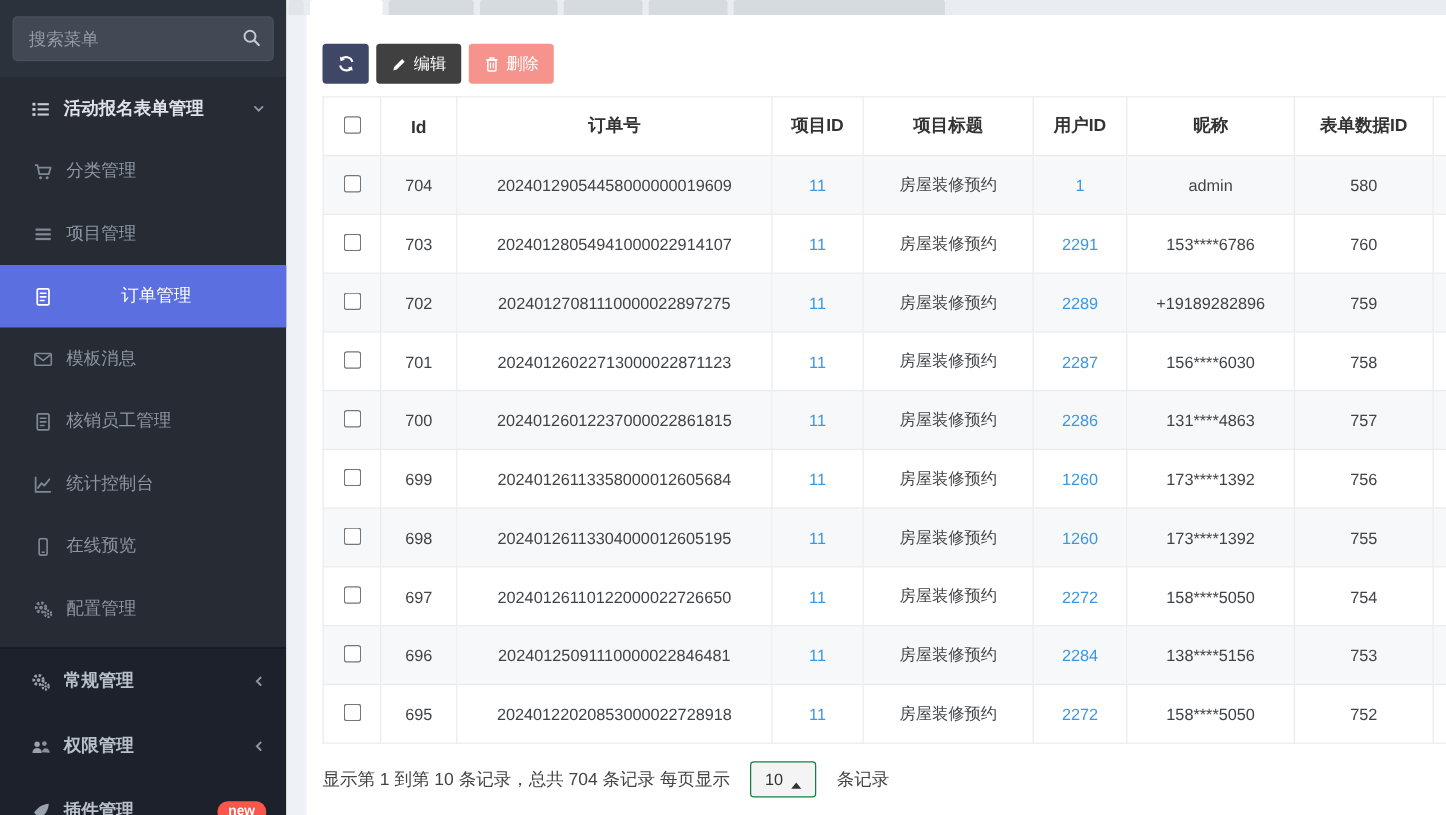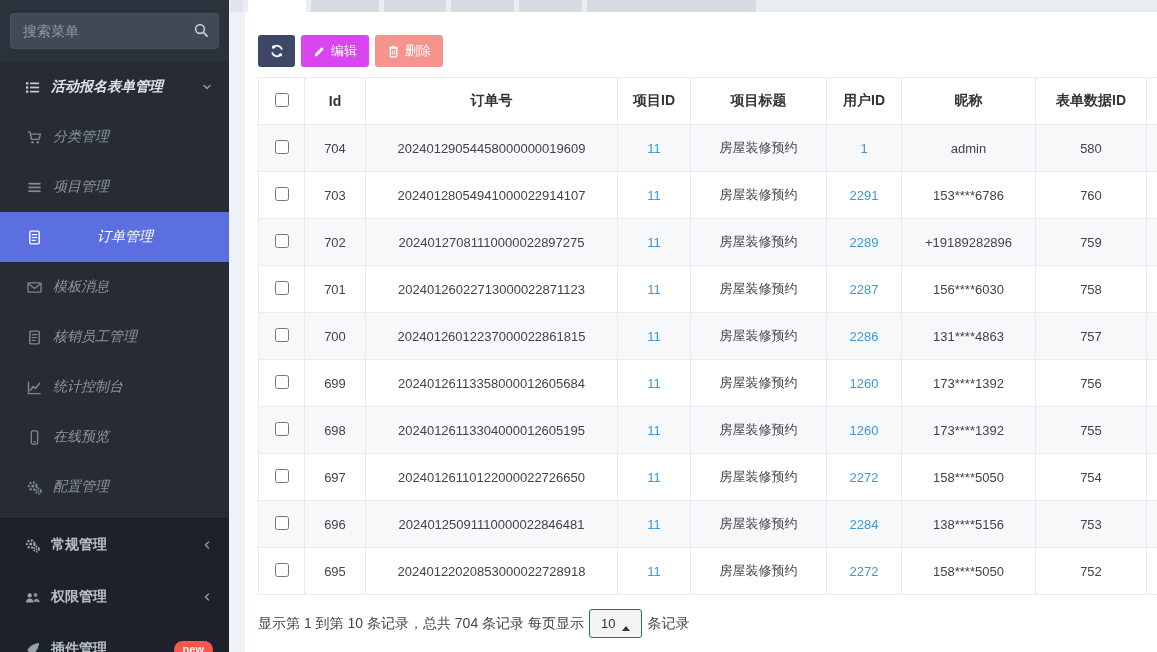--- a/index.html
+++ b/index.html
@@ -8,21 +8,21 @@
   .app { display:flex; width:1157px; height:652px; }
 
   
   .sidebar { width:229px; height:652px; background:#1d212b; flex:none; display:flex; flex-direction:column; }
   .search-area { background:#2c323c; padding:13px 10px; }
   .search-box { position:relative; }
   .search-box input { width:100%; height:36px; background:#414954; border:1px solid #4a525d; border-radius:4px;
      color:#cfd4da; font-size:14px; padding:0 34px 0 12px; outline:none; font-family:inherit; }
   .search-box input::placeholder { color:#939aa5; }
   .search-icon { position:absolute; right:10px; top:9px; color:#c3c9d1; }
-  .menu-top { background:#262b34; padding-bottom:6px;font-style:italic; }
+  .menu-top { background:#262b34; padding-bottom:6px; }
   .menu-bottom { background:#1d212b; border-top:1px solid #151920; flex:1; }
   .m-item { display:flex; align-items:center; height:50px; padding:0 16px 0 24px; cursor:pointer; position:relative; }
   .menu-bottom .m-item { height:52px; }
   .m-item .mi { width:17px; margin-right:10px; color:#7f8893; display:flex; align-items:center; justify-content:center; flex:none; }
   .m-item .m-label { font-size:14px; color:#8d96a2; white-space:nowrap; }
   .m-item.group .m-label { color:#dfe3e9; font-weight:700; }
   .m-item.group .mi { color:#c7ccd4; }
   .m-item.sub { padding-left:26px;text-align:right; }
   .m-item.active { background:#5b6fe0;gap:44px; }
   .m-item.active .m-label, .m-item.active .mi { color:#ffffff; }
@@ -45,36 +45,36 @@
   .tab:nth-child(7){ width:169px; }
   .content-row { flex:1; display:flex; min-height:0; }
   .gutter { width:16px; background:#eef1f5; flex:none; }
   .card { flex:1; background:#ffffff; padding:23px 0 0 13px; overflow:hidden; min-width:0; }
 
   .toolbar { display:flex; gap:6px; margin-bottom:10px; }
   .btn { height:32px; border:none; border-radius:3px; color:#fff; font-size:13px; font-family:inherit;
      display:inline-flex; align-items:center; gap:5px; padding:0 12px; cursor:pointer; }
   .btn svg { display:block; }
   .btn-refresh { background:#3f4767; width:37px; justify-content:center; padding:0; }
-  .btn-edit { background:#d946ef; }
+  .btn-edit { background:#404040; }
   .btn-delete { background:#f5938c; }
 
   
   table { border-collapse:collapse; table-layout:fixed; width:948px; }
   th, td { border:1px solid #e9ecef; text-align:center; font-size:13px; color:#404448;
      height:47px; padding:0 4px; overflow:hidden; white-space:nowrap; }
   th { font-size:14px; font-weight:700; color:#333; background:#fff; }
   tbody tr:nth-child(odd) { background:#f7f8f9; }
   .link { color:#3e97df; cursor:pointer; }
   .cb { width:14px; height:14px; cursor:pointer; }
   col.c-check{width:46px} col.c-id{width:61px} col.c-order{width:252px} col.c-pid{width:73px}
   col.c-title{width:136px} col.c-uid{width:75px} col.c-nick{width:134px} col.c-fid{width:111px} col.c-extra{width:60px}
 
   
-  .pagination { display:flex; align-items:center; gap:5px; margin-top:14px; font-size:14px; color:#444; }
+  .pagination { display:flex; align-items:center; gap:16px; margin-top:14px; font-size:14px; color:#444; }
   .page-size-btn { display:inline-flex; align-items:flex-end; gap:7px; background:#f4f4f5; border:1px solid #15803d;
      border-radius:3px; padding:6px 11px; font-size:13px; color:#333; cursor:pointer; }
   .caret-up { width:0; height:0; border-left:4px solid transparent; border-right:4px solid transparent;
      border-bottom:5px solid #333; display:inline-block; }
 </style>
 </head>
 <body>
 
 <div class="app">
 

